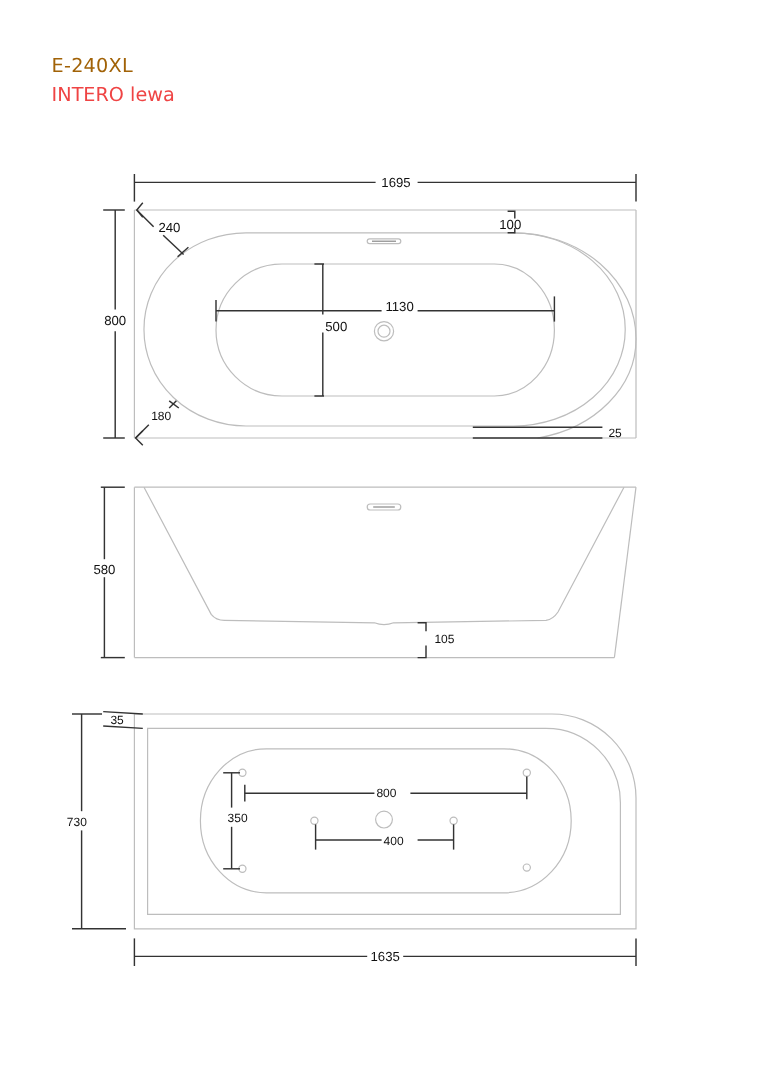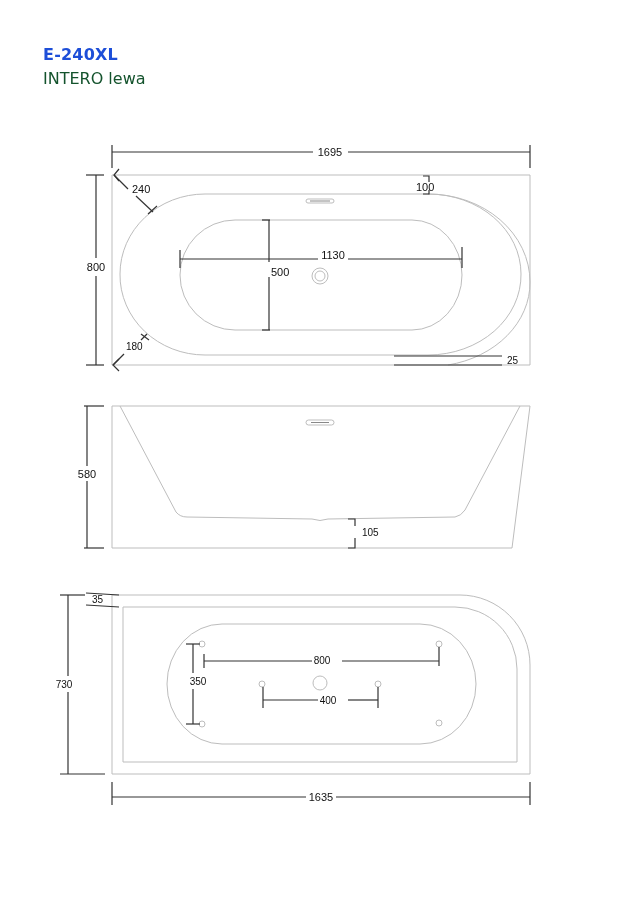--- a/index.html
+++ b/index.html
@@ -1,18 +1,18 @@
 <!DOCTYPE html>
 <html><head>
   <meta charset="utf-8">
   <style>
     html, body { margin: 0; padding: 0; background: #ffffff; }
     body { width: 640px; height: 905px; position: relative; overflow: hidden; font-family: "DejaVu Sans", sans-serif; }
-    .title { position: absolute; left: 43px; top: 45px; font-size: 16px; font-weight: bold; color: #1d4ed8; letter-spacing: 0.2px; }
-    .subtitle { position: absolute; left: 43px; top: 69px; font-size: 16px; color: #14532d; }
+    .title { position: absolute; left: 43px; top: 45px; font-size: 16px; font-weight: normal; color: #a16207; letter-spacing: 0.2px; }
+    .subtitle { position: absolute; left: 43px; top: 69px; font-size: 16px; color: #ef4444; }
     svg.drawing { position: absolute; left: 0; top: 0; }
     .dim-text { font-family: "Liberation Sans", sans-serif; font-size: 11px; fill: #111111; }
     .outline { fill: none; stroke: #bdbdbd; stroke-width: 1; }
     .dim { fill: none; stroke: #333333; stroke-width: 1.2; }
   </style>
 </head>
 <body>
 
 <div class="title">E-240XL</div>
 <div class="subtitle">INTERO lewa</div>

